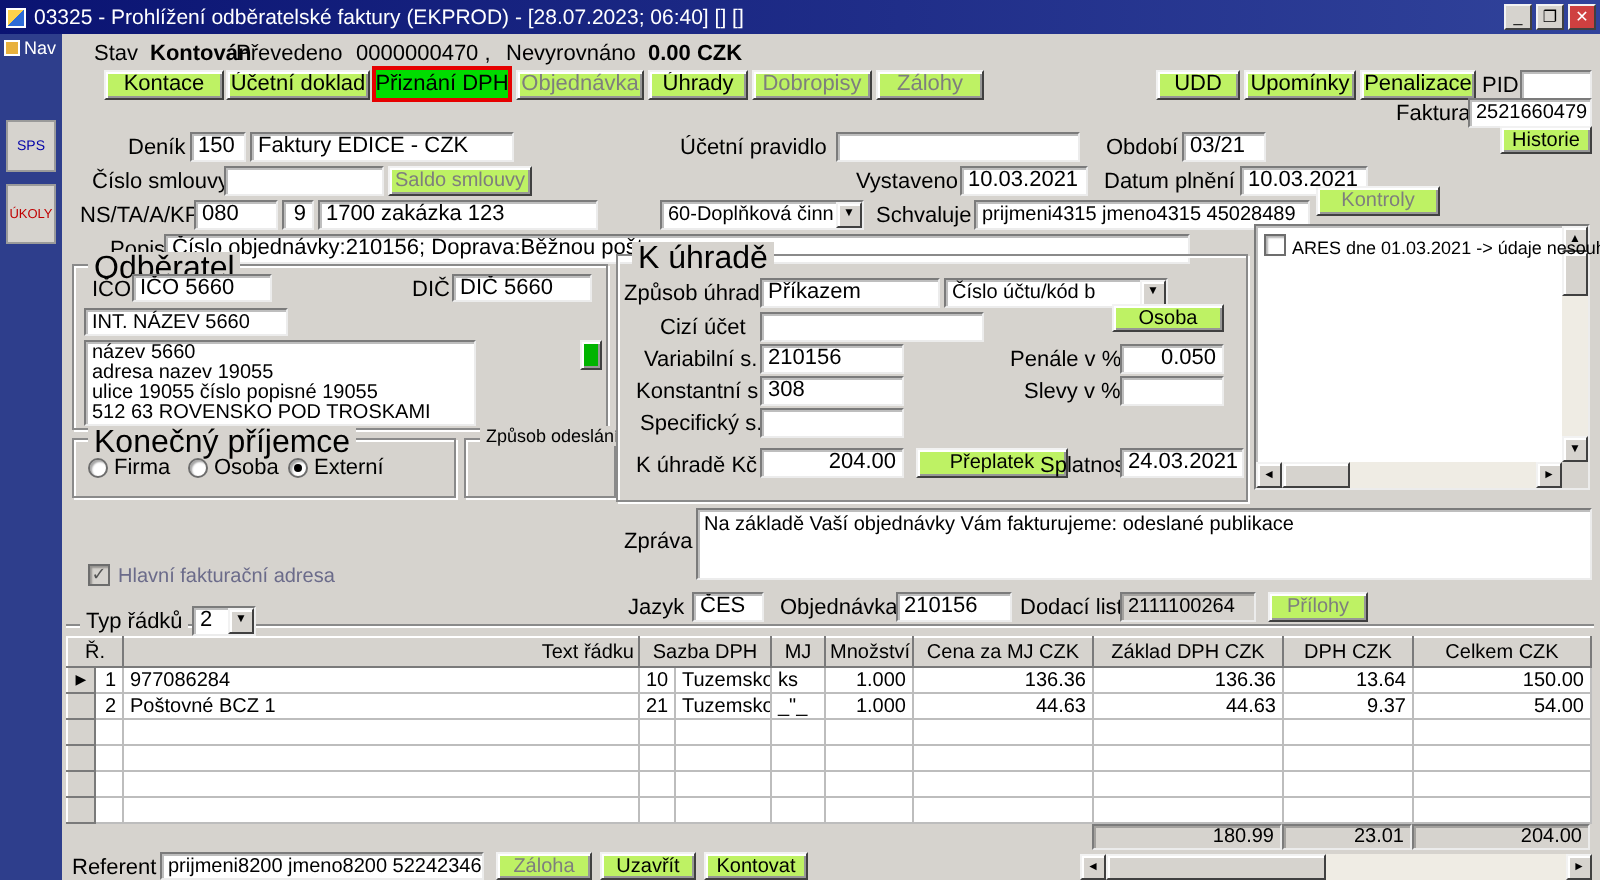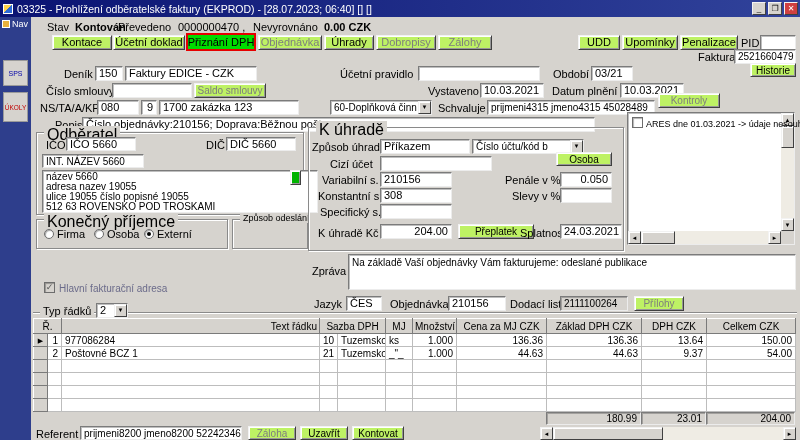--- a/index.html
+++ b/index.html
@@ -144,21 +144,21 @@
   </div>
 
   <div class="grp" style="left:36px;top:132px;width:268px;height:83px">
     <span class="legend">Odběratel</span>
   </div>
   <span class="lbl" style="left:46px;top:139px">IČO</span>
   <div class="field" style="left:66px;top:137px;width:70px;height:14px">IČO 5660</div>
   <span class="lbl" style="left:206px;top:139px">DIČ</span>
   <div class="field" style="left:226px;top:137px;width:70px;height:14px">DIČ 5660</div>
   <div class="field fs10" style="left:42px;top:154px;width:102px;height:14px">INT. NÁZEV 5660</div>
-  <div class="addr" style="left:42px;top:170px;width:276px;height:43px">
+  <div class="addr" style="left:42px;top:170px;width:196px;height:43px">
     <div>název 5660</div>
     <div>adresa nazev 19055</div>
     <div>ulice 19055 číslo popisné 19055</div>
     <div>512 63 ROVENSKO POD TROSKAMI</div>
   </div>
   <div class="btn" style="left:290px;top:170px;width:11px;height:15px;background:#00b400"></div>
 
   <div class="grp" style="left:36px;top:219px;width:192px;height:30px">
     <span class="legend">Konečný příjemce</span>
   </div>

